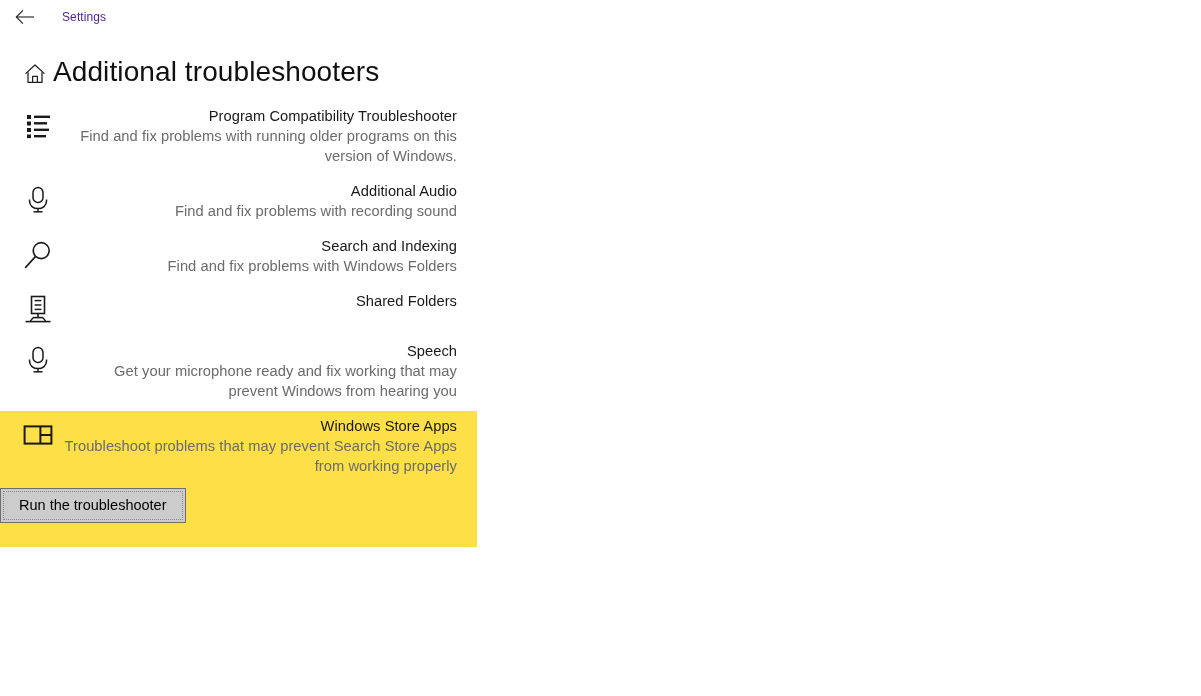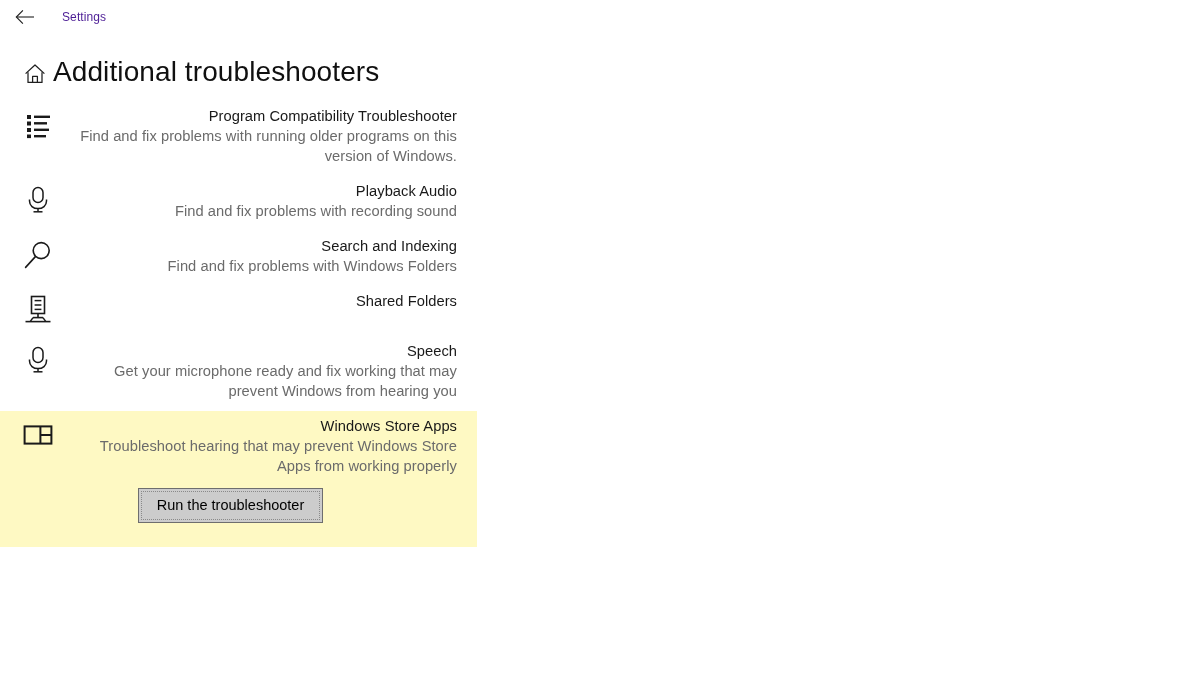--- a/index.html
+++ b/index.html
@@ -82,21 +82,21 @@
     width: 500px;
   }
   .ts-item {
     position: relative;
     padding: 6px 0 10px 0;
     margin: 0;
     width: 477px;
     box-sizing: border-box;
   }
   .ts-item.selected {
-    background: #fef9c3;
+    background: #fde047;
     padding-bottom: 0;
   }
   .ts-row {
     position: relative;
     min-height: 34px;
     padding-left: 63px;
     padding-right: 20px;
     text-align: right;
   }
   .ts-icon {
@@ -118,21 +118,21 @@
     line-height: 20px;
     color: #6b6b6b;
     letter-spacing: 0.05px;
     max-width: 400px;
   }
 
   
   .ts-action {
     padding: 12px 16px 24px 0;
     display: flex;
-    justify-content: center;
+    justify-content: flex-start;
     width: 477px;
     box-sizing: border-box;
   }
   .run-button {
     position: relative;
     background: #cccccc;
     border: 1px solid #6e6e6e;
     color: #000000;
     font-family: "Liberation Sans", sans-serif;
     font-size: 14.5px;
@@ -203,21 +203,21 @@
   <div class="ts-item">
     <div class="ts-row">
       <span class="ts-icon">
         <svg width="32" height="32" viewBox="0 0 32 32" fill="none" xmlns="http://www.w3.org/2000/svg">
           <rect x="11" y="3.5" width="10" height="15" rx="5" stroke="#1a1a1a" stroke-width="1.5"></rect>
           <path d="M7.5 15.5 V17 C7.5 21.7 11.3 24.6 16 24.6 C20.7 24.6 24.5 21.7 24.5 17 V15.5" stroke="#1a1a1a" stroke-width="1.5" fill="none"></path>
           <path d="M16 24.6 V27.4" stroke="#1a1a1a" stroke-width="1.5"></path>
           <path d="M11.5 27.8 H20.5" stroke="#1a1a1a" stroke-width="1.5"></path>
         </svg>
       </span>
-      <div class="ts-title">Playback Audio</div>
+      <div class="ts-title">Additional Audio</div>
       <div class="ts-desc">Find and fix problems with recording sound</div>
     </div>
   </div>
 
   <div class="ts-item">
     <div class="ts-row">
       <span class="ts-icon">
         <svg width="32" height="32" viewBox="0 0 32 32" fill="none" xmlns="http://www.w3.org/2000/svg">
           <circle cx="19.2" cy="11.6" r="8" stroke="#1a1a1a" stroke-width="1.6"></circle>
           <path d="M13.4 17.6 L3.6 28.4" stroke="#1a1a1a" stroke-width="1.6" stroke-linecap="round"></path>
@@ -266,20 +266,20 @@
   <div class="ts-item selected">
     <div class="ts-row">
       <span class="ts-icon">
         <svg width="32" height="32" viewBox="0 0 32 32" fill="none" xmlns="http://www.w3.org/2000/svg">
           <rect x="2.6" y="7.4" width="26.8" height="17.2" stroke="#1a1a1a" stroke-width="2"></rect>
           <path d="M18.4 7.4 V24.6" stroke="#1a1a1a" stroke-width="2"></path>
           <path d="M18.4 16 H29.4" stroke="#1a1a1a" stroke-width="2"></path>
         </svg>
       </span>
       <div class="ts-title">Windows Store Apps</div>
-      <div class="ts-desc">Troubleshoot hearing that may prevent Windows Store Apps from working properly</div>
+      <div class="ts-desc">Troubleshoot problems that may prevent Search Store Apps from working properly</div>
     </div>
     <div class="ts-action">
       <button class="run-button">Run the troubleshooter</button>
     </div>
   </div>
 
 </div>
 
 </body></html>

